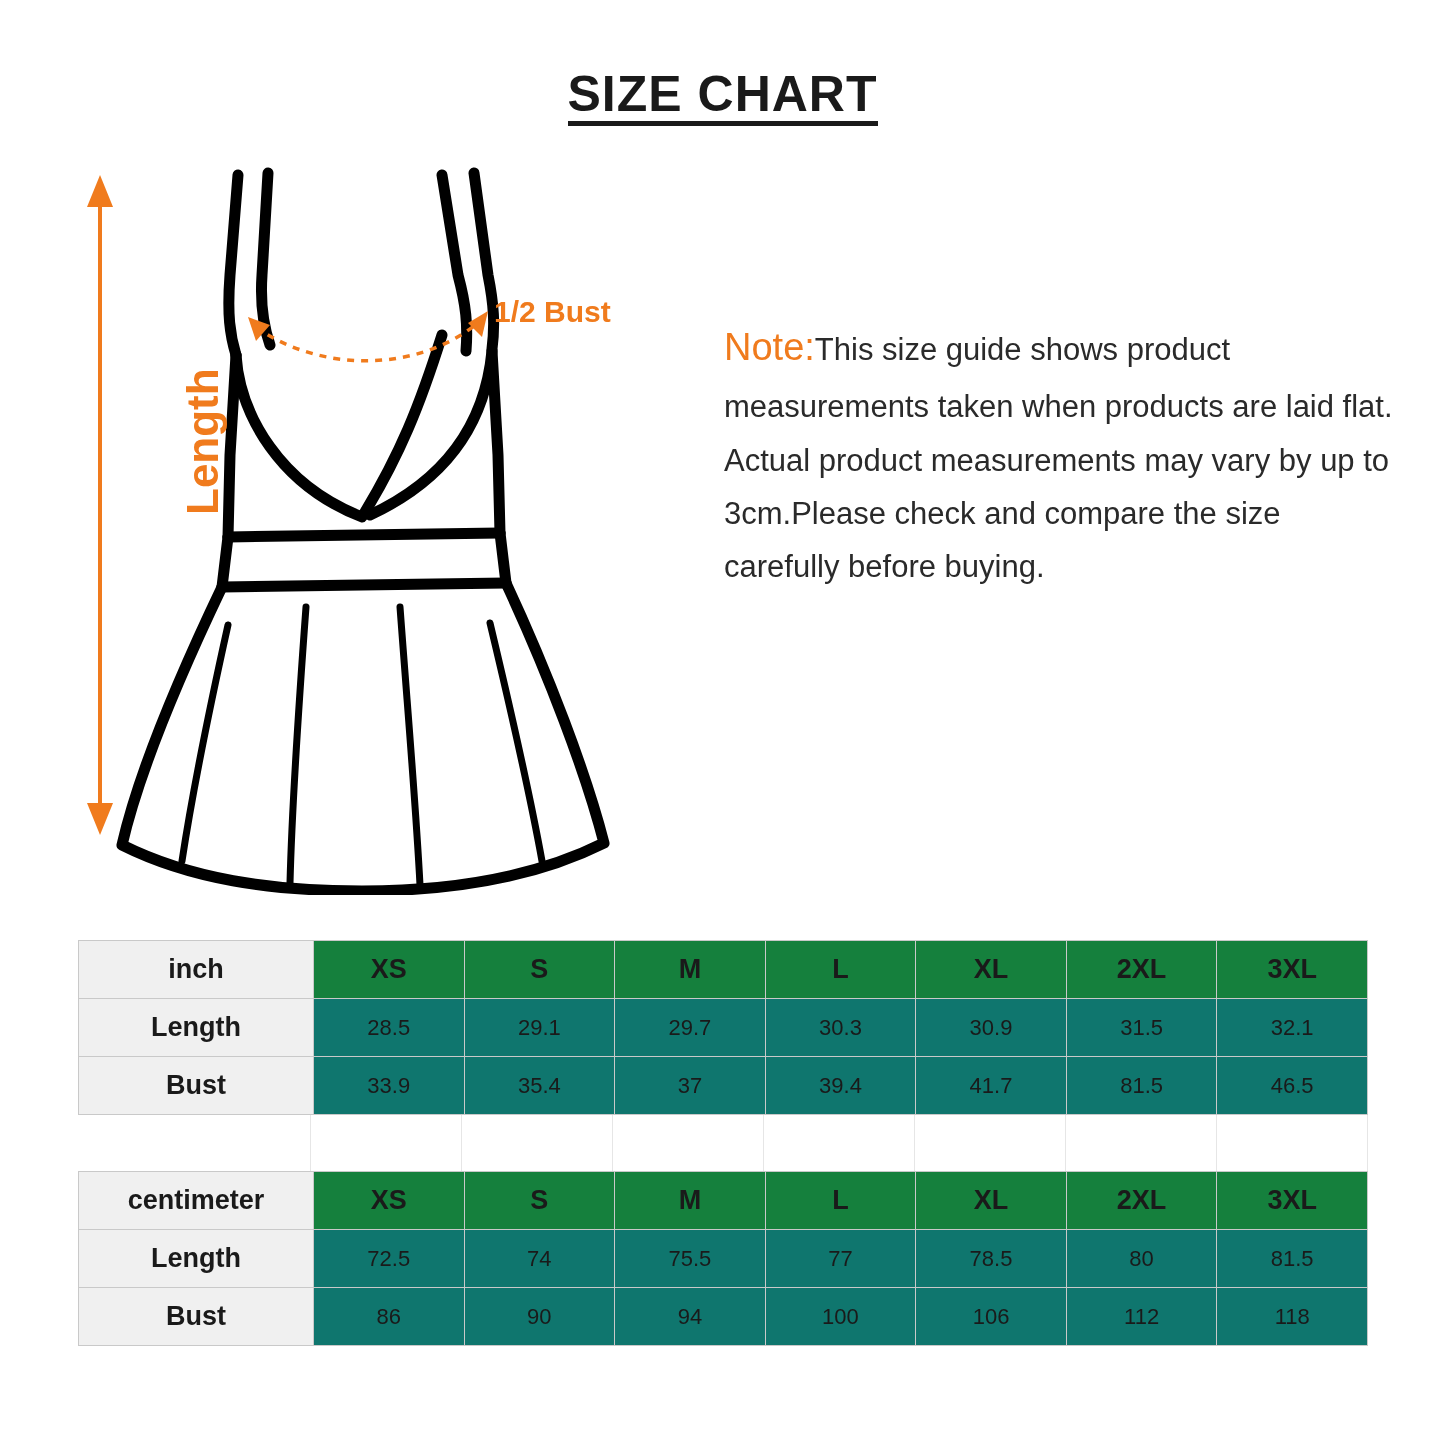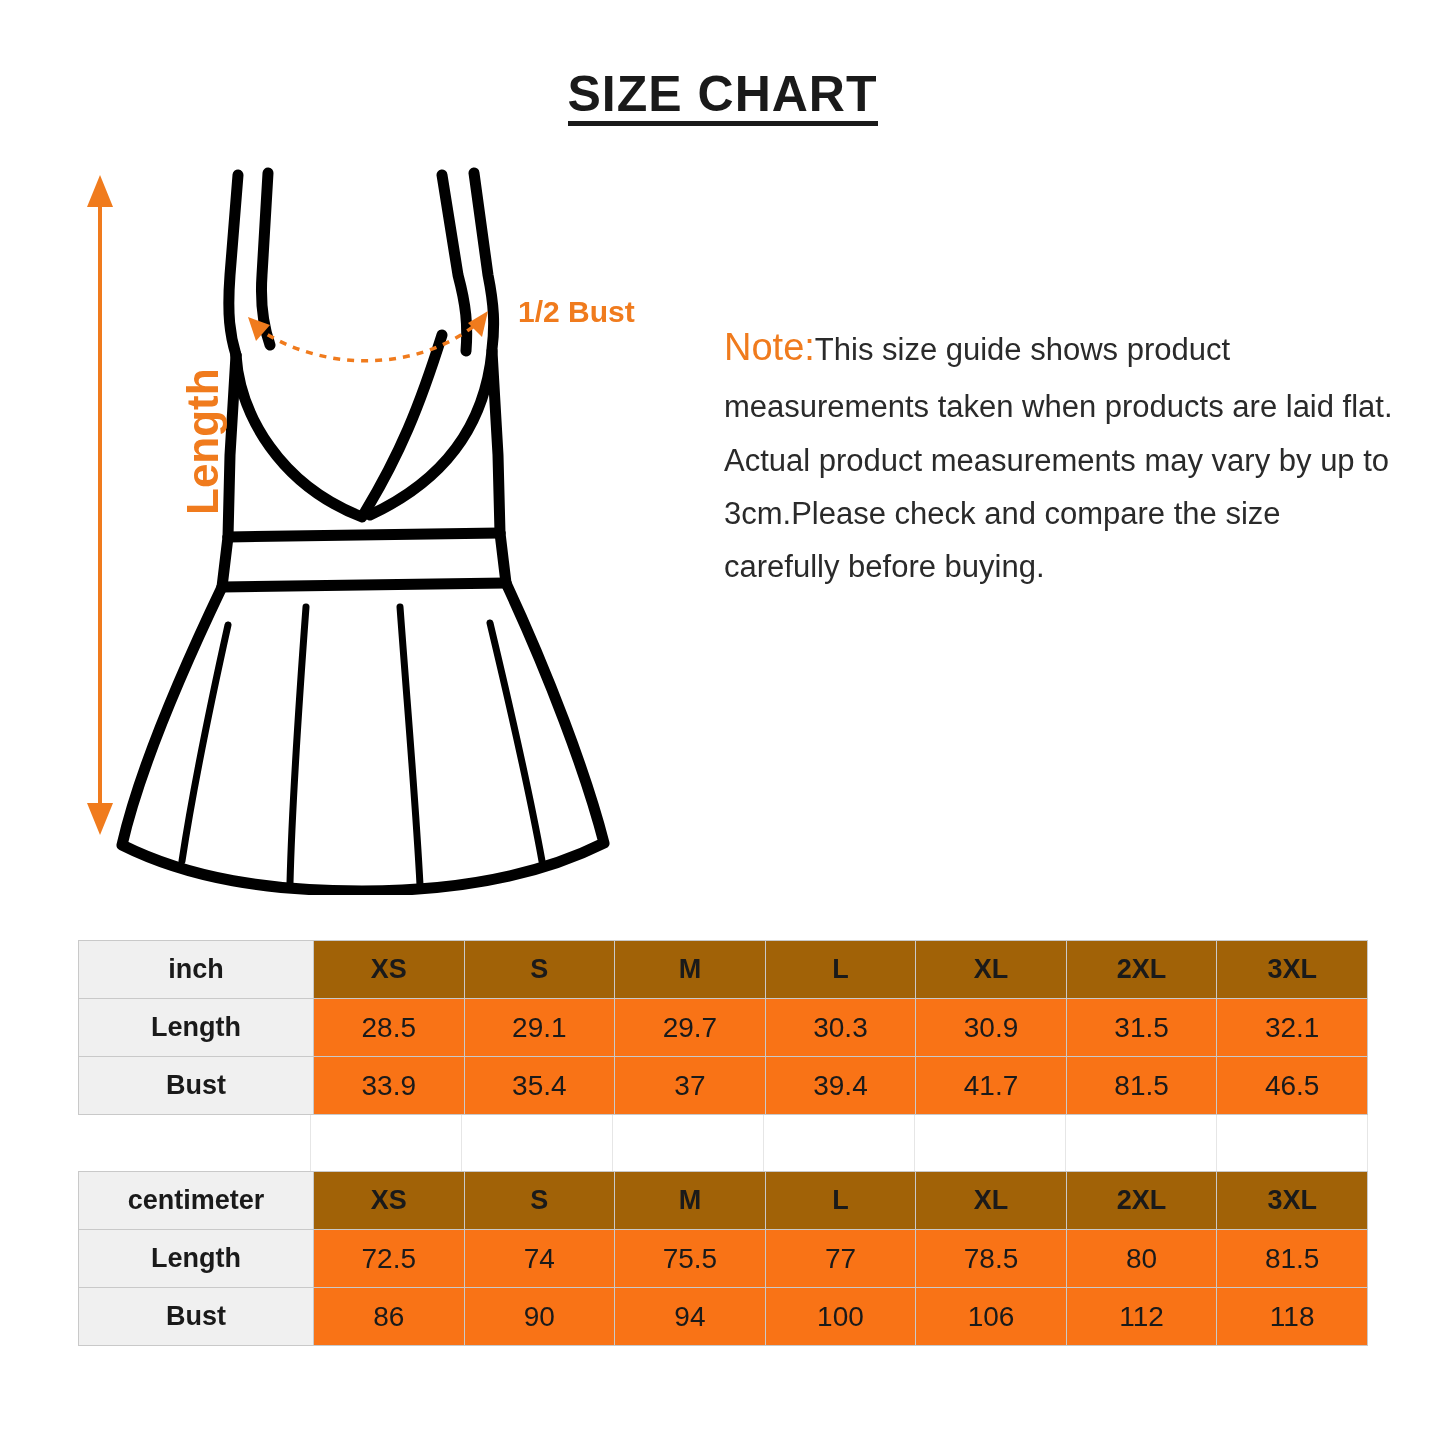--- a/index.html
+++ b/index.html
@@ -60,21 +60,21 @@
     transform: rotate(-90deg);
     transform-origin: 0 0;
     font-size: 44px;
     font-weight: bold;
     color: #F07B1D;
     letter-spacing: 0px;
     white-space: nowrap;
   }
   .bust-label {
     position: absolute;
-    left: 448px;
+    left: 424px;
     top: 140px;
     font-size: 30px;
     font-weight: bold;
     color: #F07B1D;
     white-space: nowrap;
   }
 
   
   .note-block {
     position: absolute;
@@ -111,30 +111,30 @@
     border: 1px solid #c9c9c9;
     height: 55px;
     text-align: center;
     vertical-align: middle;
     font-size: 27px;
     font-weight: bold;
     color: #1a1a1a;
     background: #ffffff;
   }
   table.size-table td.head-cell {
-    background: #a16207;
+    background: #15803d;
   }
   table.size-table td.row-label {
     background: #f0f0f0;
     width: 232px;
   }
   table.size-table td.value-cell {
-    background: #f97316;
+    background: #0f766e;
     font-weight: normal;
-    font-size: 28px;
+    font-size: 22px;
   }
   .gap-strip {
     width: 1290px;
     height: 56px;
     position: relative;
   }
   .gap-strip i {
     position: absolute;
     top: 0;
     width: 1px;

